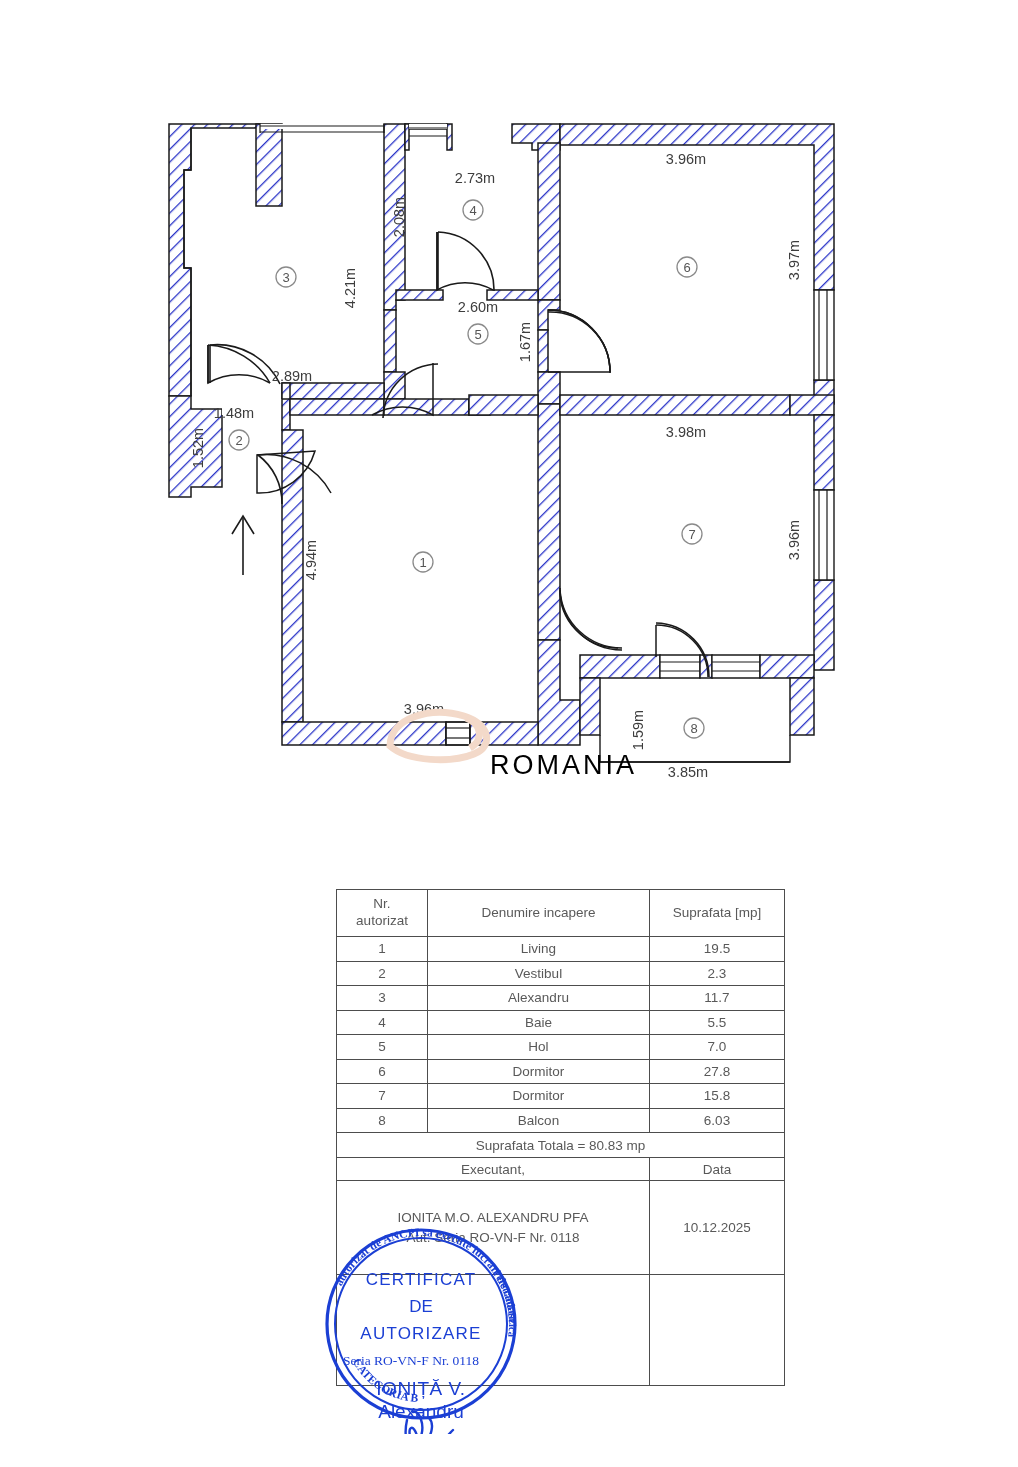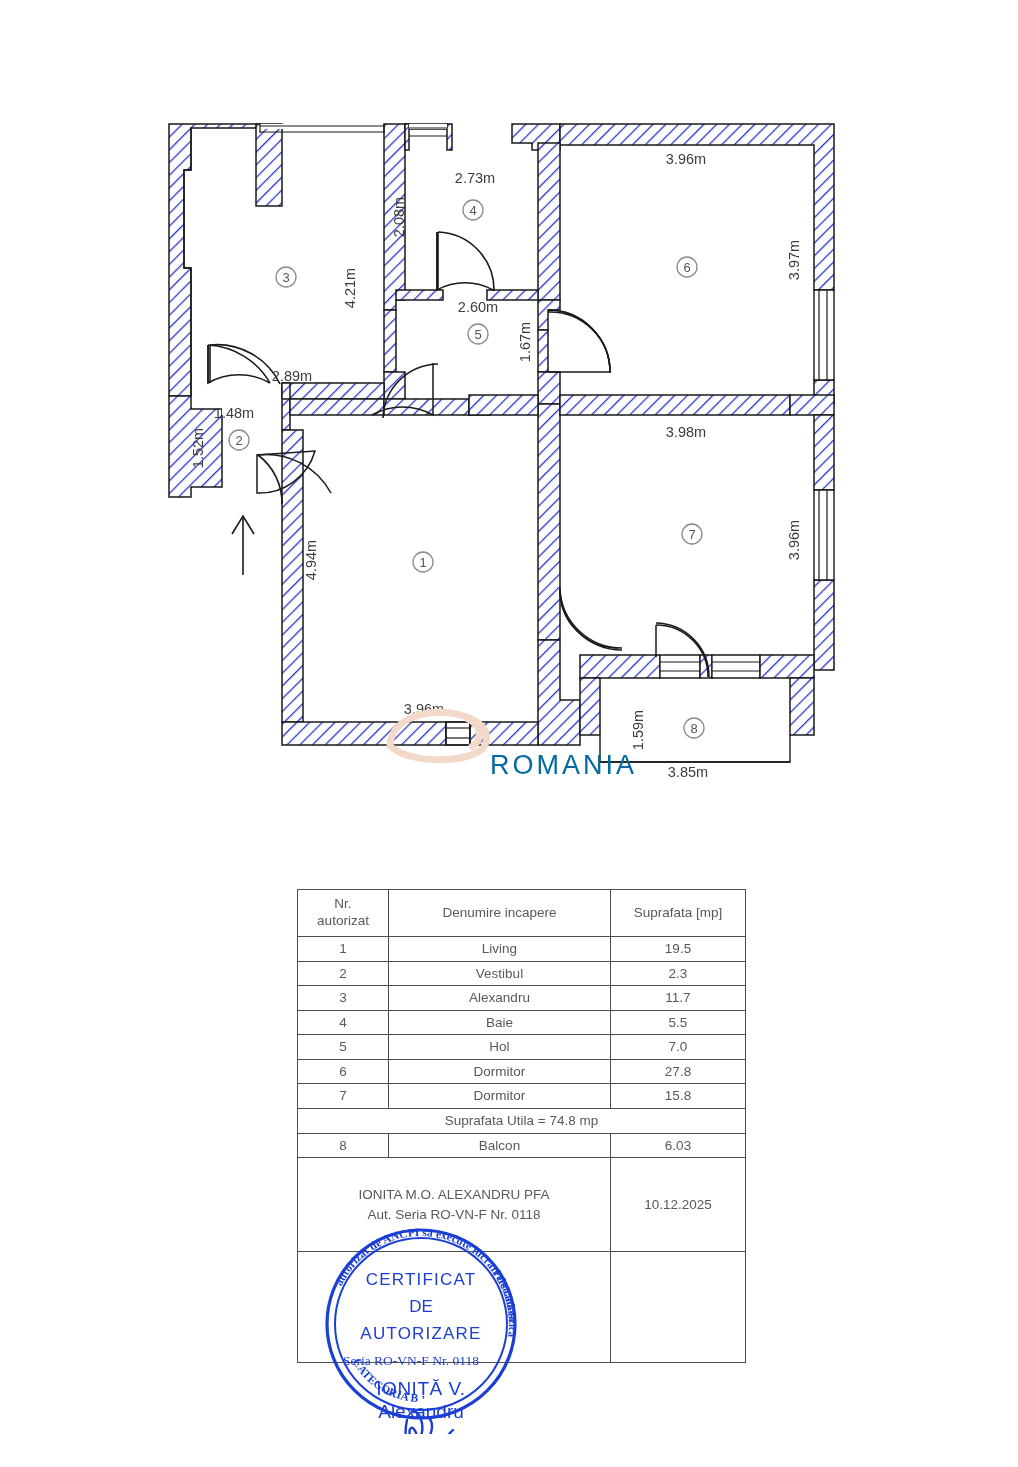--- a/index.html
+++ b/index.html
@@ -40,37 +40,38 @@
     height: 110px;
     pointer-events: none;
   }
   #watermark .wm-text {
     position: absolute;
     left: 112px;
     top: 62px;
     font-family: "Liberation Sans", sans-serif;
     font-size: 27px;
     letter-spacing: 3px;
-    color: #0369a1;
+    color: #000000;
     white-space: nowrap;
   }
 
   
   #table-area {
     position: absolute;
     left: 297px;
     top: 889px;
     width: 448px;
   }
   table.releveu {
     border-collapse: collapse;
     width: 448px;
     table-layout: fixed;
     font-size: 13.5px;
     color: #595959;
+    margin-left: 39px;
   }
   table.releveu td, table.releveu th {
     border: 1.3px solid #4d4d4d;
     text-align: center;
     font-weight: normal;
     padding: 0;
     background: #ffffff;
   }
   table.releveu th {
     height: 46px;
@@ -397,26 +398,30 @@
           <td class="body-cell">6</td>
           <td class="body-cell">Dormitor</td>
           <td class="body-cell">27.8</td>
         </tr>
         <tr>
           <td class="body-cell">7</td>
           <td class="body-cell">Dormitor</td>
           <td class="body-cell">15.8</td>
         </tr>
         <tr>
-          <td class="wide-row" colspan="3">Suprafata Utila = 74.8 mp</td>
-        </tr>
-        <tr>
           <td class="body-cell">8</td>
           <td class="body-cell">Balcon</td>
           <td class="body-cell">6.03</td>
+        </tr>
+        <tr>
+          <td class="wide-row" colspan="3">Suprafata Totala = 80.83 mp</td>
+        </tr>
+        <tr>
+          <td class="sig-head" colspan="2">Executant,</td>
+          <td class="sig-head">Data</td>
         </tr>
         <tr>
           <td class="sig-body" colspan="2">
             <div class="exec-lines">
               <div>IONITA M.O. ALEXANDRU PFA</div>
               <div>Aut. Seria RO-VN-F Nr. 0118</div>
             </div>
           </td>
           <td class="sig-body">10.12.2025</td>
         </tr>

